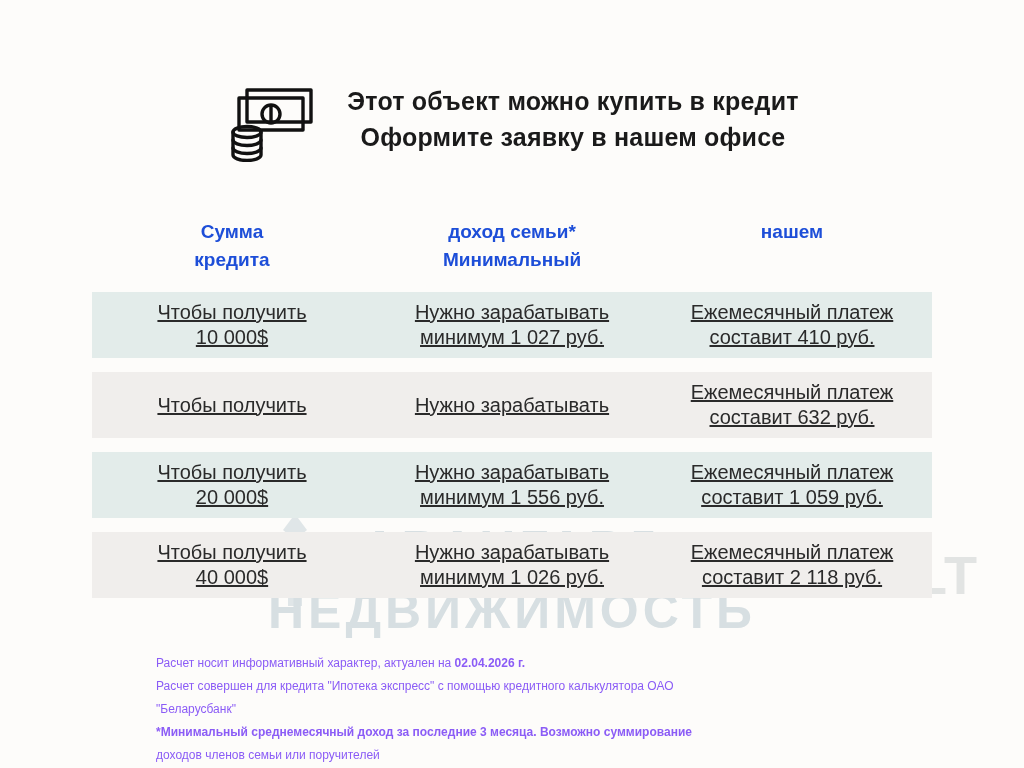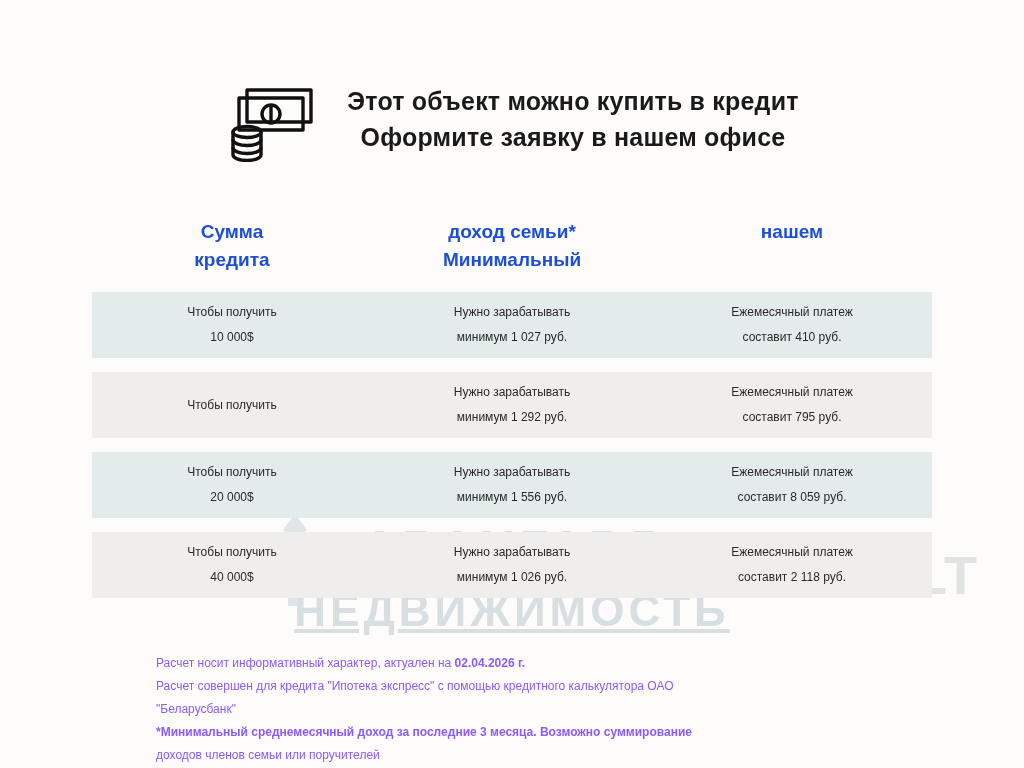--- a/index.html
+++ b/index.html
@@ -35,23 +35,22 @@
     text-align: center;
     color: #d7dfe2;
     font-weight: 700;
     letter-spacing: 4px;
   }
   .wm-line1 {
     font-size: 50px;
     line-height: 62px;
   }
   .wm-line2 {
-    font-size: 44px;
+    font-size: 50px;
     line-height: 62px;
-    text-decoration: underline;
   }
   .wm-logo-mark {
     position: absolute;
     left: 258px;
     top: 6px;
     width: 74px;
     height: 92px;
     opacity: .75;
   }
   .wm-realt {
@@ -113,23 +112,24 @@
     font-weight: 700;
     line-height: 28px;
     color: #1d4ed8;
     padding-bottom: 18px;
   }
   .data-row {
     height: 66px;
     align-items: center;
   }
   .data-row .cell {
-    font-size: 12px;
+    font-size: 20px;
     line-height: 25px;
     color: #2a2a2a;
+    text-decoration: underline;
   }
   .data-row.tint-a {
     background: #e3ecea;
   }
   .data-row.tint-b {
     background: #f0eeec;
   }
   .row-gap {
     height: 14px;
   }
@@ -227,42 +227,41 @@
     </div>
 
     <div class="row-gap"></div>
 
     <div class="row data-row tint-b">
       <div class="cell">
         <div>Чтобы получить</div>
       </div>
       <div class="cell">
         <div>Нужно зарабатывать</div>
-        <div>минимум 1 292 руб.</div>
-      </div>
-      <div class="cell">
-        <div>Ежемесячный платеж</div>
-        <div>составит 795 руб.</div>
+      </div>
+      <div class="cell">
+        <div>Ежемесячный платеж</div>
+        <div>составит 632 руб.</div>
       </div>
     </div>
 
     <div class="row-gap"></div>
 
     <div class="row data-row tint-a">
       <div class="cell">
         <div>Чтобы получить</div>
         <div>20 000$</div>
       </div>
       <div class="cell">
         <div>Нужно зарабатывать</div>
         <div>минимум 1 556 руб.</div>
       </div>
       <div class="cell">
         <div>Ежемесячный платеж</div>
-        <div>составит 8 059 руб.</div>
+        <div>составит 1 059 руб.</div>
       </div>
     </div>
 
     <div class="row-gap"></div>
 
     <div class="row data-row tint-b">
       <div class="cell">
         <div>Чтобы получить</div>
         <div>40 000$</div>
       </div>

